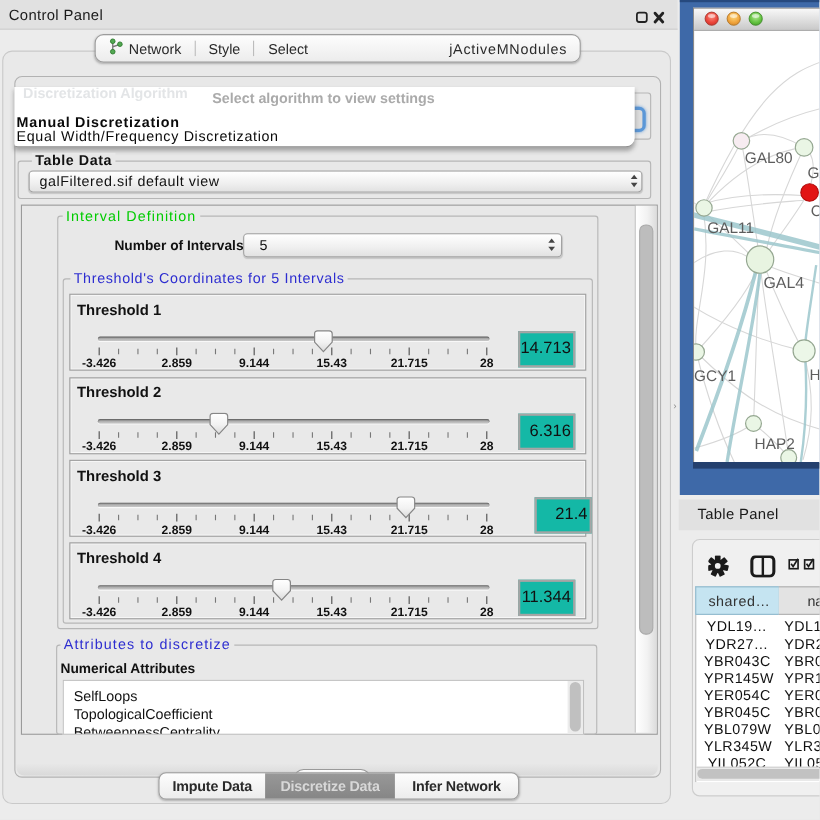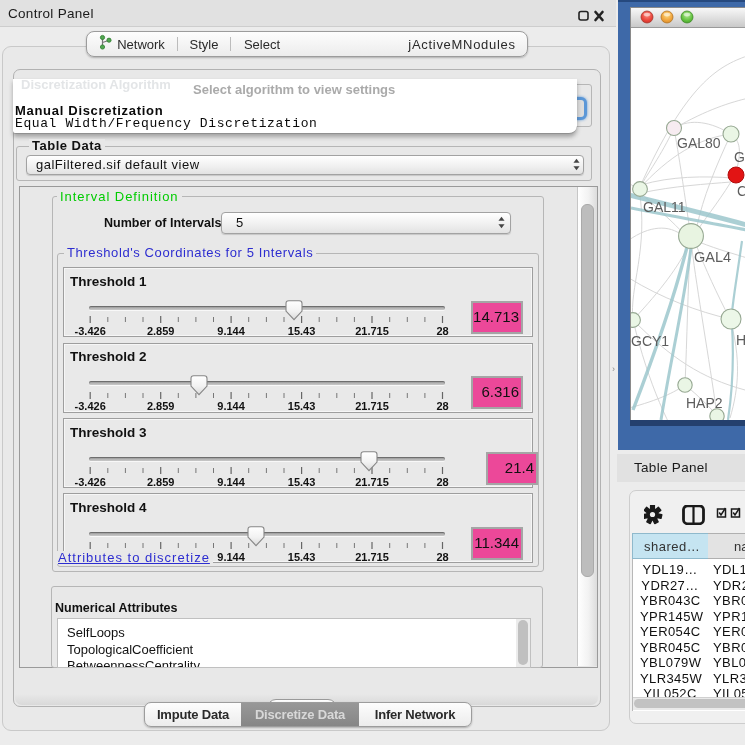--- a/index.html
+++ b/index.html
@@ -6,21 +6,21 @@
 body{width:745px;height:745px;background:#ececec;font-family:"Liberation Sans",sans-serif;overflow:hidden;position:relative;}
 .abs{position:absolute;}
 .nw{white-space:nowrap;}
 .combo{position:absolute;border:1px solid #a2a2a2;border-radius:4px;background:linear-gradient(#ffffff,#efefef 60%,#e2e2e2);box-shadow:0 1px 1px rgba(0,0,0,0.15);}
 .combotext{position:absolute;font-size:13px;color:#111;}
 .grp{position:absolute;border:1px solid #b6b6b6;border-radius:3px;}
 .grplab{position:absolute;background:#e8e8e8;padding:0 3px;font-size:13px;line-height:13px;}
 .thr{position:absolute;left:63px;width:468px;background:#e9e9e9;border:1px solid #9e9e9e;box-shadow:inset 0 0 0 1px #f6f6f6;}
 .thrtitle{position:absolute;left:6px;top:5.5px;font-size:13.5px;font-weight:bold;color:#111;}
 .track{position:absolute;left:26px;height:4px;width:355px;border-radius:2px;background:linear-gradient(#9a9a9a,#c9c9c9);box-shadow:0 1px 0 #f8f8f8, inset 0 1px 1px rgba(0,0,0,0.35);}
-.valbox{position:absolute;left:407px;width:46px;height:29px;background:#ec4899;border:2px solid #a5a5a5;font-size:15px;color:#111;text-align:right;line-height:27px;padding-right:2px;}
+.valbox{position:absolute;left:407px;width:46px;height:29px;background:#14b8a6;border:2px solid #a5a5a5;font-size:15px;color:#111;text-align:right;line-height:27px;padding-right:2px;}
 .ticklab{position:absolute;font-size:11px;font-weight:bold;color:#111;transform:translateX(-50%);}
 .seg{position:absolute;top:0;height:100%;display:flex;align-items:center;justify-content:center;font-size:13px;color:#2a2a2a;}
 .sep{position:absolute;top:5px;bottom:5px;width:1px;background:#bcbcbc;}
 .row{position:absolute;font-size:13px;color:#111;letter-spacing:0.4px;}
 </style>
 </head>
 <body>
 
 <div class="abs" style="left:0;top:0;width:616px;height:26px;background:#e1e1e1;border-bottom:1px solid #cdcdcd;"></div>
 <div class="abs nw" style="left:8px;top:6px;font-size:13.5px;color:#1a1a1a;letter-spacing:0.3px;">Control Panel</div>
@@ -49,21 +49,21 @@
   <circle cx="11" cy="6.2" r="2.1" fill="#52a852" stroke="#2c7a2c" stroke-width="0.8"></circle>
 </svg>
 
 <div class="grp" style="left:16px;top:84px;width:574px;height:41px;"></div>
 <div class="abs" style="left:571px;top:97px;width:10px;height:17px;border:3px solid #5b97d7;border-radius:6px;background:#dcdcdc;box-shadow:0 0 3px #5b97d7;"></div>
 
 <div class="abs" style="left:13px;top:79px;width:564px;height:54px;background:#ffffff;border-radius:0 0 8px 3px;border-bottom:1px solid #909090;box-shadow:0 3px 4px rgba(80,80,80,0.45);"></div>
 <div class="abs nw" style="left:21px;top:77px;font-size:13px;font-weight:bold;color:#e3e5e7;">Discretization Algorithm</div>
 <div class="abs nw" style="left:193px;top:81.5px;font-size:13px;font-weight:bold;color:#aaaaaa;">Select algorithm to view settings</div>
 <div class="abs nw" style="left:15px;top:103px;font-size:13px;font-weight:bold;color:#0a0a0a;letter-spacing:0.7px;">Manual Discretization</div>
-<div class="abs nw" style="left:15px;top:116px;font-size:13px;color:#0a0a0a;letter-spacing:0.6px;font-family:Liberation Mono, monospace;">Equal Width/Frequency Discretization</div>
+<div class="abs nw" style="left:15px;top:116px;font-size:13px;color:#0a0a0a;letter-spacing:0.6px;">Equal Width/Frequency Discretization</div>
 
 <div class="grp" style="left:16px;top:146px;width:574px;height:33px;"></div>
 <div class="grplab nw" style="left:29px;top:139px;font-weight:bold;font-size:13px;color:#111;letter-spacing:0.5px;">Table Data</div>
 <div class="combo" style="left:26px;top:155px;width:556px;height:18px;"></div>
 <div class="combotext nw" style="left:36px;top:156.5px;letter-spacing:0.5px;">galFiltered.sif default view</div>
 <svg class="abs" style="left:571px;top:158px;" width="11" height="13" viewBox="0 0 12 15">
   <path d="M6 1 L9.5 5.5 L2.5 5.5 Z" fill="#444"></path>
   <path d="M6 14 L9.5 9.5 L2.5 9.5 Z" fill="#444"></path>
 </svg>
 
@@ -257,21 +257,21 @@
           <stop offset="0.55" stop-color="#f2f2f2"></stop>
           <stop offset="1" stop-color="#dadada"></stop>
         </linearGradient>
       </defs>
       <path d="M1,11 L1,3.5 Q1,0.8 3.8,0.8 L14.2,0.8 Q17,0.8 17,3.5 L17,11 L9,19.6 Z" fill="url(#tg3)" stroke="#868686" stroke-width="1.1"></path>
     </svg>
   <div class="valbox" style="top:32.5px;">11.344</div>
 </div>
 
 <div class="grp" style="left:51px;top:586px;width:490px;height:80px;"></div>
-<div class="grplab nw" style="left:55px;top:551px;color:#2d2dd0;letter-spacing:1px;text-decoration:underline;">Attributes to discretize</div>
+<div class="grplab nw" style="left:55px;top:579px;color:#2d2dd0;letter-spacing:1px;">Attributes to discretize</div>
 <div class="abs nw" style="left:55px;top:601px;font-size:12.5px;font-weight:bold;color:#111;">Numerical Attributes</div>
 <div class="abs" style="left:57px;top:618px;width:472px;height:48px;background:#ffffff;border:1px solid #c0c0c0;overflow:hidden;">
   <div class="abs nw" style="left:9px;top:6px;font-size:13px;color:#111;">SelfLoops</div>
   <div class="abs nw" style="left:9px;top:22.5px;font-size:13px;color:#111;">TopologicalCoefficient</div>
   <div class="abs nw" style="left:9px;top:39px;font-size:13px;color:#111;">BetweennessCentrality</div>
   <div class="abs" style="left:458px;top:0;width:14px;height:48px;background:#ececec;"></div>
   <div class="abs" style="left:460px;top:1px;width:10px;height:45px;background:#c0c0c0;border-radius:5px;"></div>
 </div>
 
 <div class="abs" style="left:267px;top:671px;width:68px;height:19px;background:linear-gradient(#fefefe,#dedede);border:1px solid #9a9a9a;border-radius:9px;font-size:13px;color:#111;text-align:center;line-height:19px;font-weight:bold;margin-top:28px;">Apply</div>

